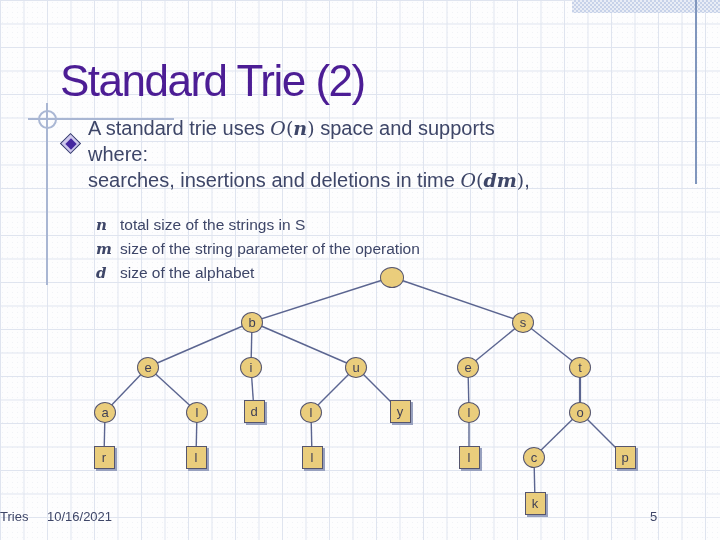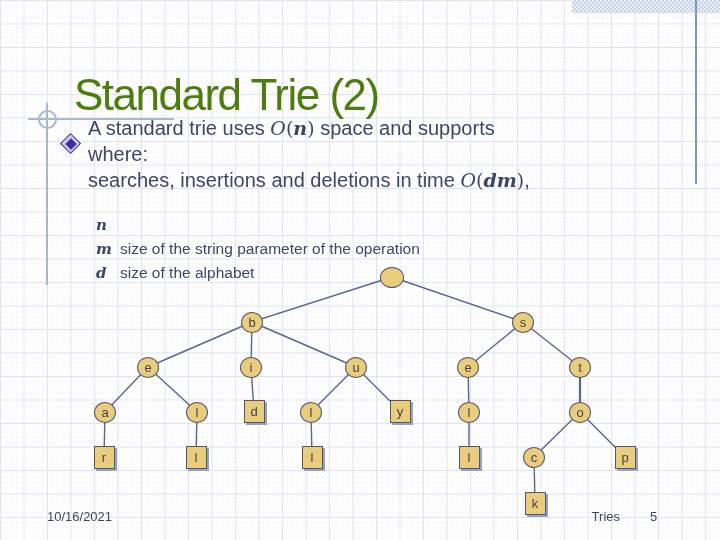--- a/index.html
+++ b/index.html
@@ -15,22 +15,22 @@
   }
   .top-band{
     position:absolute;left:572px;top:0;width:148px;height:13px;
     background:conic-gradient(#c7d2e9 0 25%, #e9edf6 0 50%, #c7d2e9 0 75%, #e9edf6 0) 0 0/4px 4px;
   }
   .right-vline{position:absolute;left:695px;top:0;width:2px;height:184px;background:#8096bd;}
   .orn-hline{position:absolute;left:28px;top:118px;width:146px;height:2px;background:#a9b6d3;}
   .orn-vline{position:absolute;left:46px;top:103px;width:2px;height:182px;background:#a9b6d3;}
   .orn-circle{position:absolute;left:38px;top:110px;width:15px;height:15px;border:2px solid #aab7d4;border-radius:50%;background:transparent;}
   .slide-title{
-    position:absolute;left:60px;top:56px;margin:14px;
-    font-size:44px;font-weight:400;letter-spacing:-1.5px;color:#4d7c0f;
+    position:absolute;left:60px;top:56px;margin:0;
+    font-size:44px;font-weight:400;letter-spacing:-1.5px;color:#4c1d95;
     font-family:"Liberation Sans",sans-serif;white-space:nowrap;
   }
   .bullet-diamond-outer{
     position:absolute;left:63px;top:136px;width:13px;height:13px;
     border:1px solid #333a6b;transform:rotate(45deg);background:#cfc8ee;
   }
   .bullet-diamond-inner{
     position:absolute;left:66.5px;top:139.5px;width:8px;height:8px;
     transform:rotate(45deg);background:#4527a0;
   }
@@ -51,21 +51,21 @@
   .tree-edges{position:absolute;left:0;top:0;}
   .tree-node{
     position:absolute;display:flex;align-items:center;justify-content:center;
     background:#eacd7c;border:1.5px solid #55556e;box-sizing:border-box;
     font-size:13px;color:#3f3f55;
   }
   .tree-node.circle{border-radius:50%;}
   .tree-node.square{box-shadow:2px 2px 0 #98a1bf;}
   .footer{position:absolute;left:0;top:509px;width:720px;font-size:13px;color:#3e4668;}
   .footer-date{position:absolute;left:47px;}
-  .footer-center{position:absolute;left:0;width:620px;text-align:right;}
+  .footer-center{position:absolute;left:0;width:620px;text-align:left;}
   .footer-page{position:absolute;left:650px;}
 </style>
 </head>
 <body>
 
 <div class="top-band"></div>
 <div class="right-vline"></div>
 
 <h1 class="slide-title">Standard Trie (2)</h1>
 
@@ -78,20 +78,21 @@
 
 <div class="bullet-text">
     <div><span>A standard trie uses </span><span class="seg-m">O</span><span class="seg-s">(</span><span class="seg-mb">n</span><span class="seg-s">)</span><span> space and supports</span></div>
     <div><span>where:</span></div>
     <div><span>searches, insertions and deletions in time </span><span class="seg-m">O</span><span class="seg-s">(</span><span class="seg-mb">dm</span><span class="seg-s">)</span><span>,</span></div>
   </div>
 
 <div class="sub-items">
   <div class="sub-item">
     <span class="sub-marker">n</span>
+    <span>total size of the strings in S</span>
   </div>
   <div class="sub-item">
     <span class="sub-marker">m</span>
     <span>size of the string parameter of the operation</span>
   </div>
   <div class="sub-item">
     <span class="sub-marker">d</span>
     <span>size of the alphabet</span>
   </div>
 </div>

